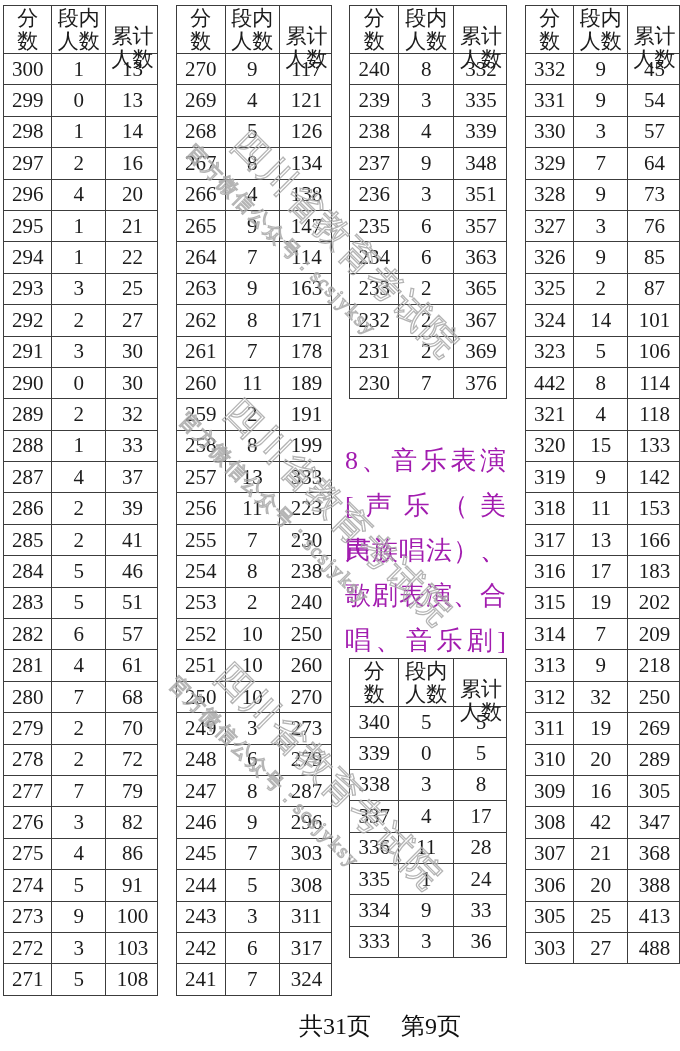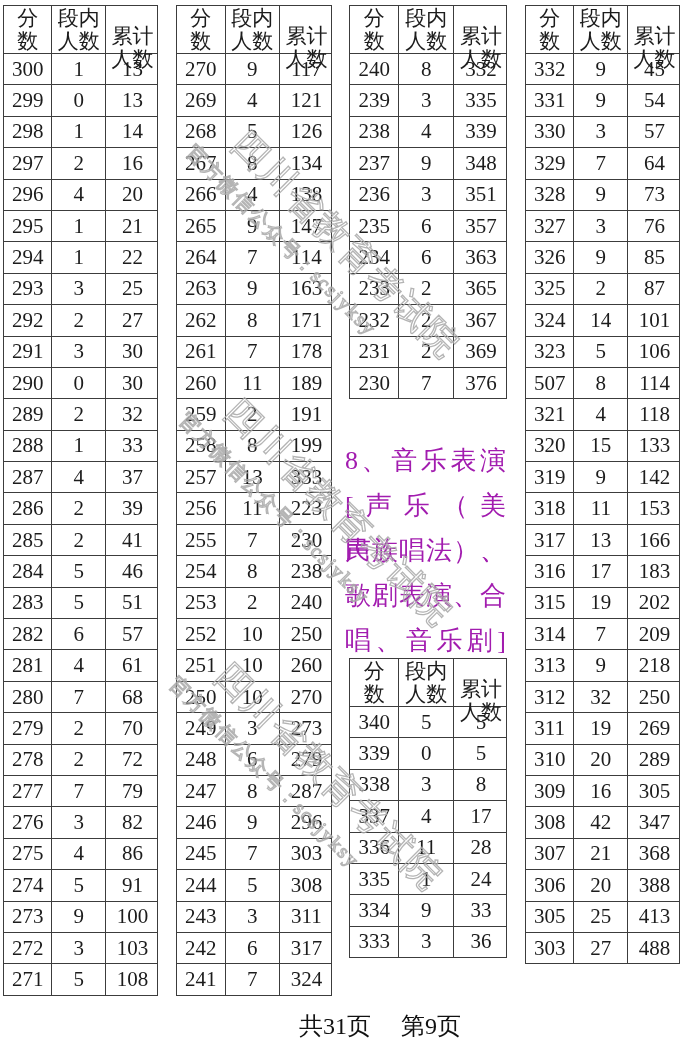--- a/index.html
+++ b/index.html
@@ -603,21 +603,21 @@
           <div class="td">324</div>
           <div class="td">14</div>
           <div class="td">101</div>
         </div>
         <div class="tr">
           <div class="td">323</div>
           <div class="td">5</div>
           <div class="td">106</div>
         </div>
         <div class="tr">
-          <div class="td">507</div>
+          <div class="td">442</div>
           <div class="td">8</div>
           <div class="td">114</div>
         </div>
         <div class="tr">
           <div class="td">321</div>
           <div class="td">4</div>
           <div class="td">118</div>
         </div>
         <div class="tr">
           <div class="td">320</div>

